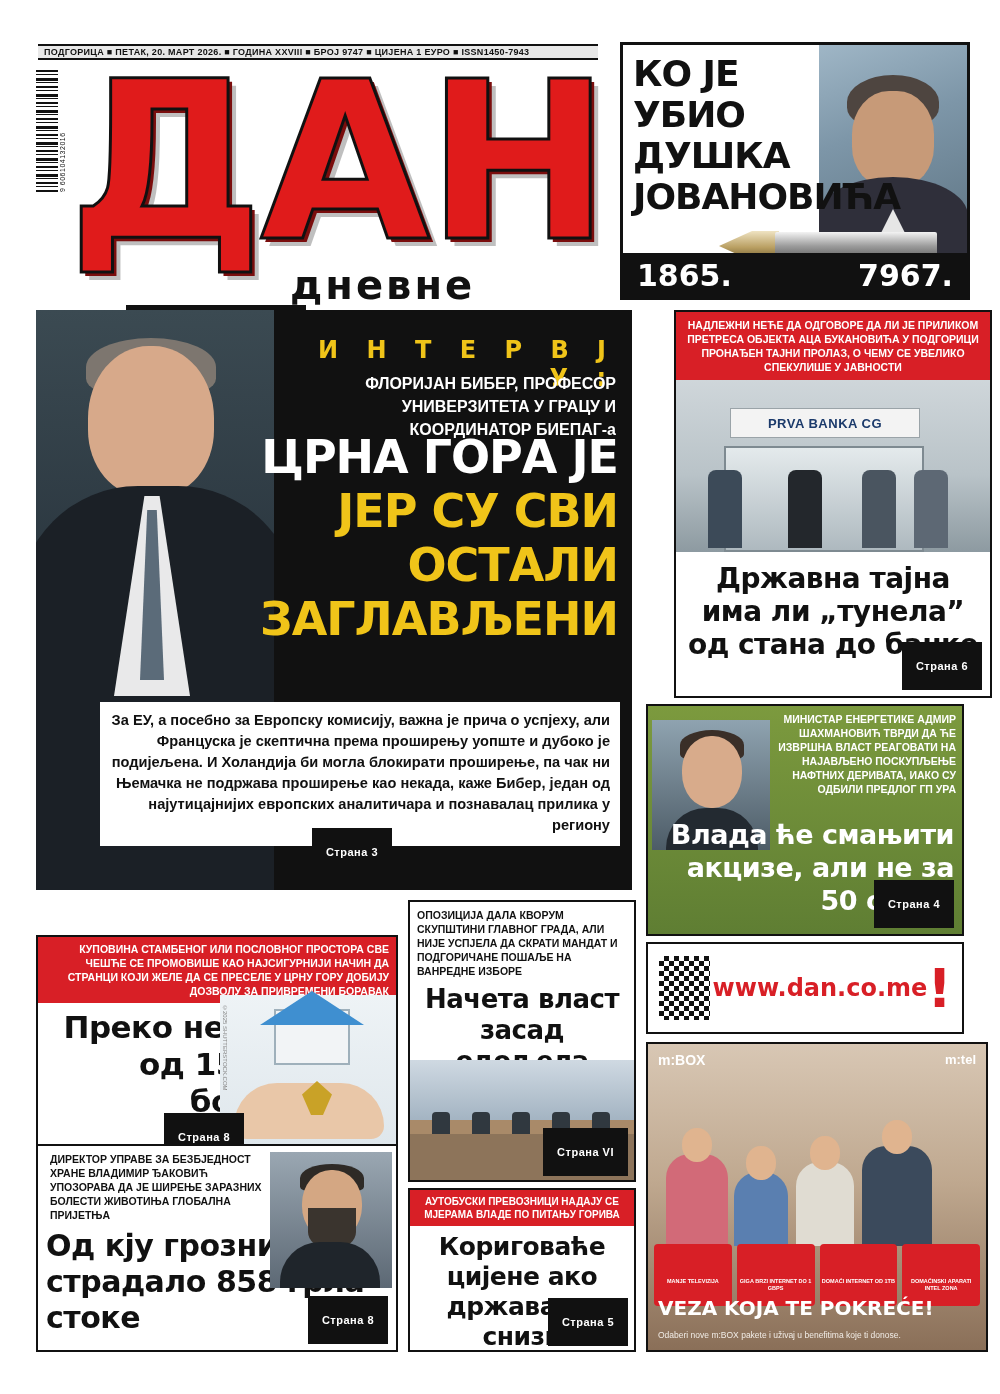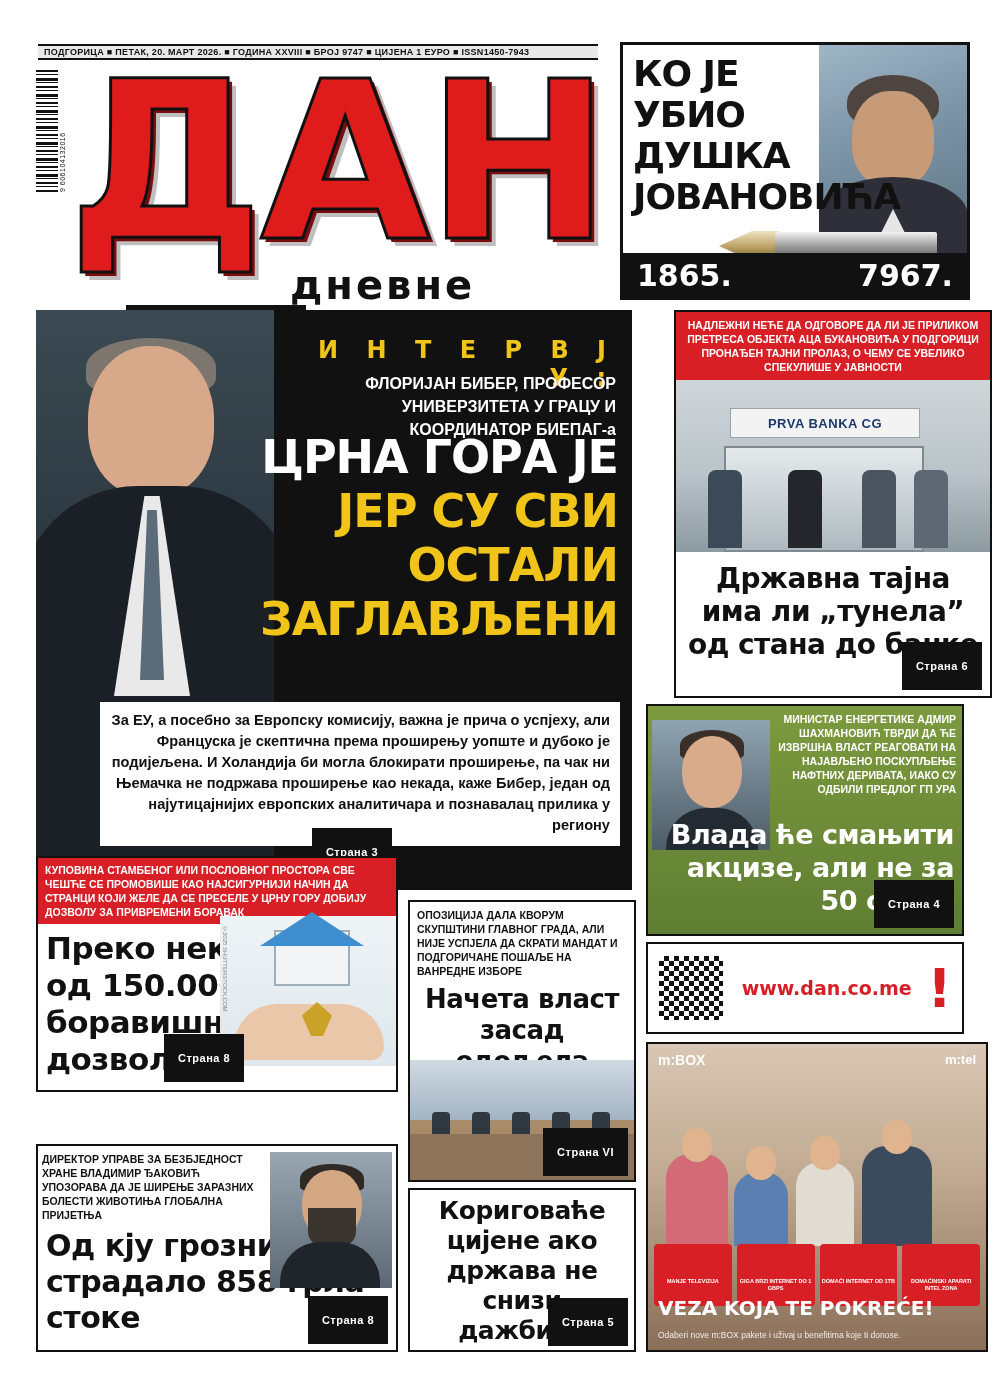--- a/index.html
+++ b/index.html
@@ -232,21 +232,21 @@
 
   
   .promo {
     position: absolute; left: 646px; top: 942px; width: 318px; height: 92px;
     border: 2px solid #111; background: #fff; display: flex; align-items: center;
   }
   .qr { width: 70px; height: 70px; margin-left: 8px; background:
      repeating-conic-gradient(#111 0% 25%, #fff 0% 50%) 0 0/10px 10px; border: 3px solid #fff; }
   .promo .txt { flex: 1; text-align: center; }
   .promo .t1 { font-family: "DejaVu Sans", sans-serif; font-size: 25px; font-weight: bold; color: #111; letter-spacing: .5px; }
-  .promo .t2 { font-family: "DejaVu Sans", sans-serif; font-size: 19px; font-weight: bold; color: #d81f26; }
+  .promo .t2 { font-family: "DejaVu Sans", sans-serif; font-size: 24px; font-weight: bold; color: #d81f26; text-align: right; }
   .promo .bang { font-family: "DejaVu Sans", sans-serif; font-size: 54px; font-weight: bold; color: #d81f26; margin-right: 10px; }
 
   
   .ad {
     position: absolute; left: 646px; top: 1042px; width: 342px; height: 310px;
     border: 2px solid #111; overflow: hidden;
     background: linear-gradient(180deg,#d8c7b4 0%, #bfa88f 45%, #8a6f58 100%);
   }
   .ad .mbox { position: absolute; left: 10px; top: 8px; color: #fff; font-size: 14px; font-weight: bold; }
   .ad .mtel { position: absolute; right: 10px; top: 8px; color: #fff; font-size: 13px; font-weight: bold; }
@@ -260,22 +260,22 @@
   .ad .icons { position: absolute; left: 6px; right: 6px; top: 200px; display: flex; gap: 5px; }
   .ad .ic { flex: 1; height: 62px; background: #d81f26; border-radius: 4px; color: #fff;
     font-size: 5.5px; text-align: center; padding-top: 34px; line-height: 7px; font-weight: bold; }
   .ad .ic::before { content: ""; position: absolute; }
   .ad .slogan { position: absolute; left: 10px; bottom: 30px;
     font-family: "DejaVu Sans", sans-serif; font-size: 20px; font-weight: bold; color: #fff; }
   .ad .fine { position: absolute; left: 10px; right: 10px; bottom: 10px; font-size: 8.5px; color: #f1ece6; }
 
   
   .realestate {
-    position: absolute; left: 36px; top: 856px; width: 362px; height: 236px;
-    border: 2px solid #111; background: #fff; overflow: hidden;
+    position: absolute; left: 36px; top: 935px; width: 362px; height: 236px;
+    border: 2px solid #111; background: #fff; overflow: hidden; text-align: right;
   }
   .realestate .kick {
     background: #d81f26; color: #fff; font-size: 10.5px; font-weight: bold;
     line-height: 14px; padding: 5px 7px;
   }
   .realestate h3 {
     font-family: "DejaVu Sans", sans-serif;
     font-size: 31px; line-height: 37px; font-weight: bold; color: #111;
     padding: 6px 8px 0 8px; letter-spacing: -.5px;
   }
@@ -286,21 +286,21 @@
   .re-img .hand { position: absolute; left: 14px; bottom: 6px; width: 150px; height: 56px; background: #e9c7a8; border-radius: 60px 60px 18px 18px; }
   .re-img .bird { position: absolute; left: 82px; bottom: 30px; width: 30px; height: 34px; background: #c9a227; clip-path: polygon(50% 0,100% 40%,70% 100%,30% 100%,0 40%); }
   .re-img .credit { position: absolute; left: 2px; top: 10px; font-size: 6px; color: #888; writing-mode: vertical-rl; }
   .realestate .tag { position: absolute; left: 126px; bottom: 8px; }
 
   
   .food {
     position: absolute; left: 36px; top: 1144px; width: 362px; height: 208px;
     border: 2px solid #111; background: #fff; overflow: hidden;
   }
-  .food .kick { font-size: 10.5px; font-weight: bold; line-height: 14px; color: #111; padding: 6px 8px 2px 4px; width: 232px; }
+  .food .kick { font-size: 10.5px; font-weight: bold; line-height: 14px; color: #111; padding: 6px 8px 2px 12px; width: 232px; }
   .food h3 {
     font-family: "DejaVu Sans", sans-serif;
     font-size: 30px; line-height: 36px; font-weight: bold; color: #111;
     padding: 4px 8px 0 8px; letter-spacing: -.5px;
   }
   .food .mug { position: absolute; right: 4px; top: 6px; width: 122px; height: 136px;
     background: linear-gradient(180deg,#9aa7b2,#5c6874); overflow: hidden; }
   .food .mug .head { position: absolute; left: 32px; top: 18px; width: 60px; height: 70px; border-radius: 48%; background: #d4a783; }
   .food .mug .hair { position: absolute; left: 30px; top: 12px; width: 64px; height: 28px; border-radius: 50% 50% 20% 20%; background: #2e2a26; }
   .food .mug .beard { position: absolute; left: 38px; top: 56px; width: 48px; height: 40px; border-radius: 0 0 40% 40%; background: #3a342e; }
@@ -491,17 +491,18 @@
       <div class="seat" style="left:22px"></div>
       <div class="seat" style="left:62px"></div>
       <div class="seat" style="left:102px"></div>
       <div class="seat" style="left:142px"></div>
       <div class="seat" style="left:182px"></div>
     </div>
     <div class="page-tag tag">Страна VI</div>
   </div>
 
   <div class="fuel">
+    <div class="kick">АУТОБУСКИ ПРЕВОЗНИЦИ НАДАЈУ СЕ МЈЕРАМА ВЛАДЕ ПО ПИТАЊУ ГОРИВА</div>
     <h3>Кориговаће цијене ако држава не снизи дажбине</h3>
     <div class="page-tag tag">Страна 5</div>
   </div>
 
 </div>
 
 </body></html>

